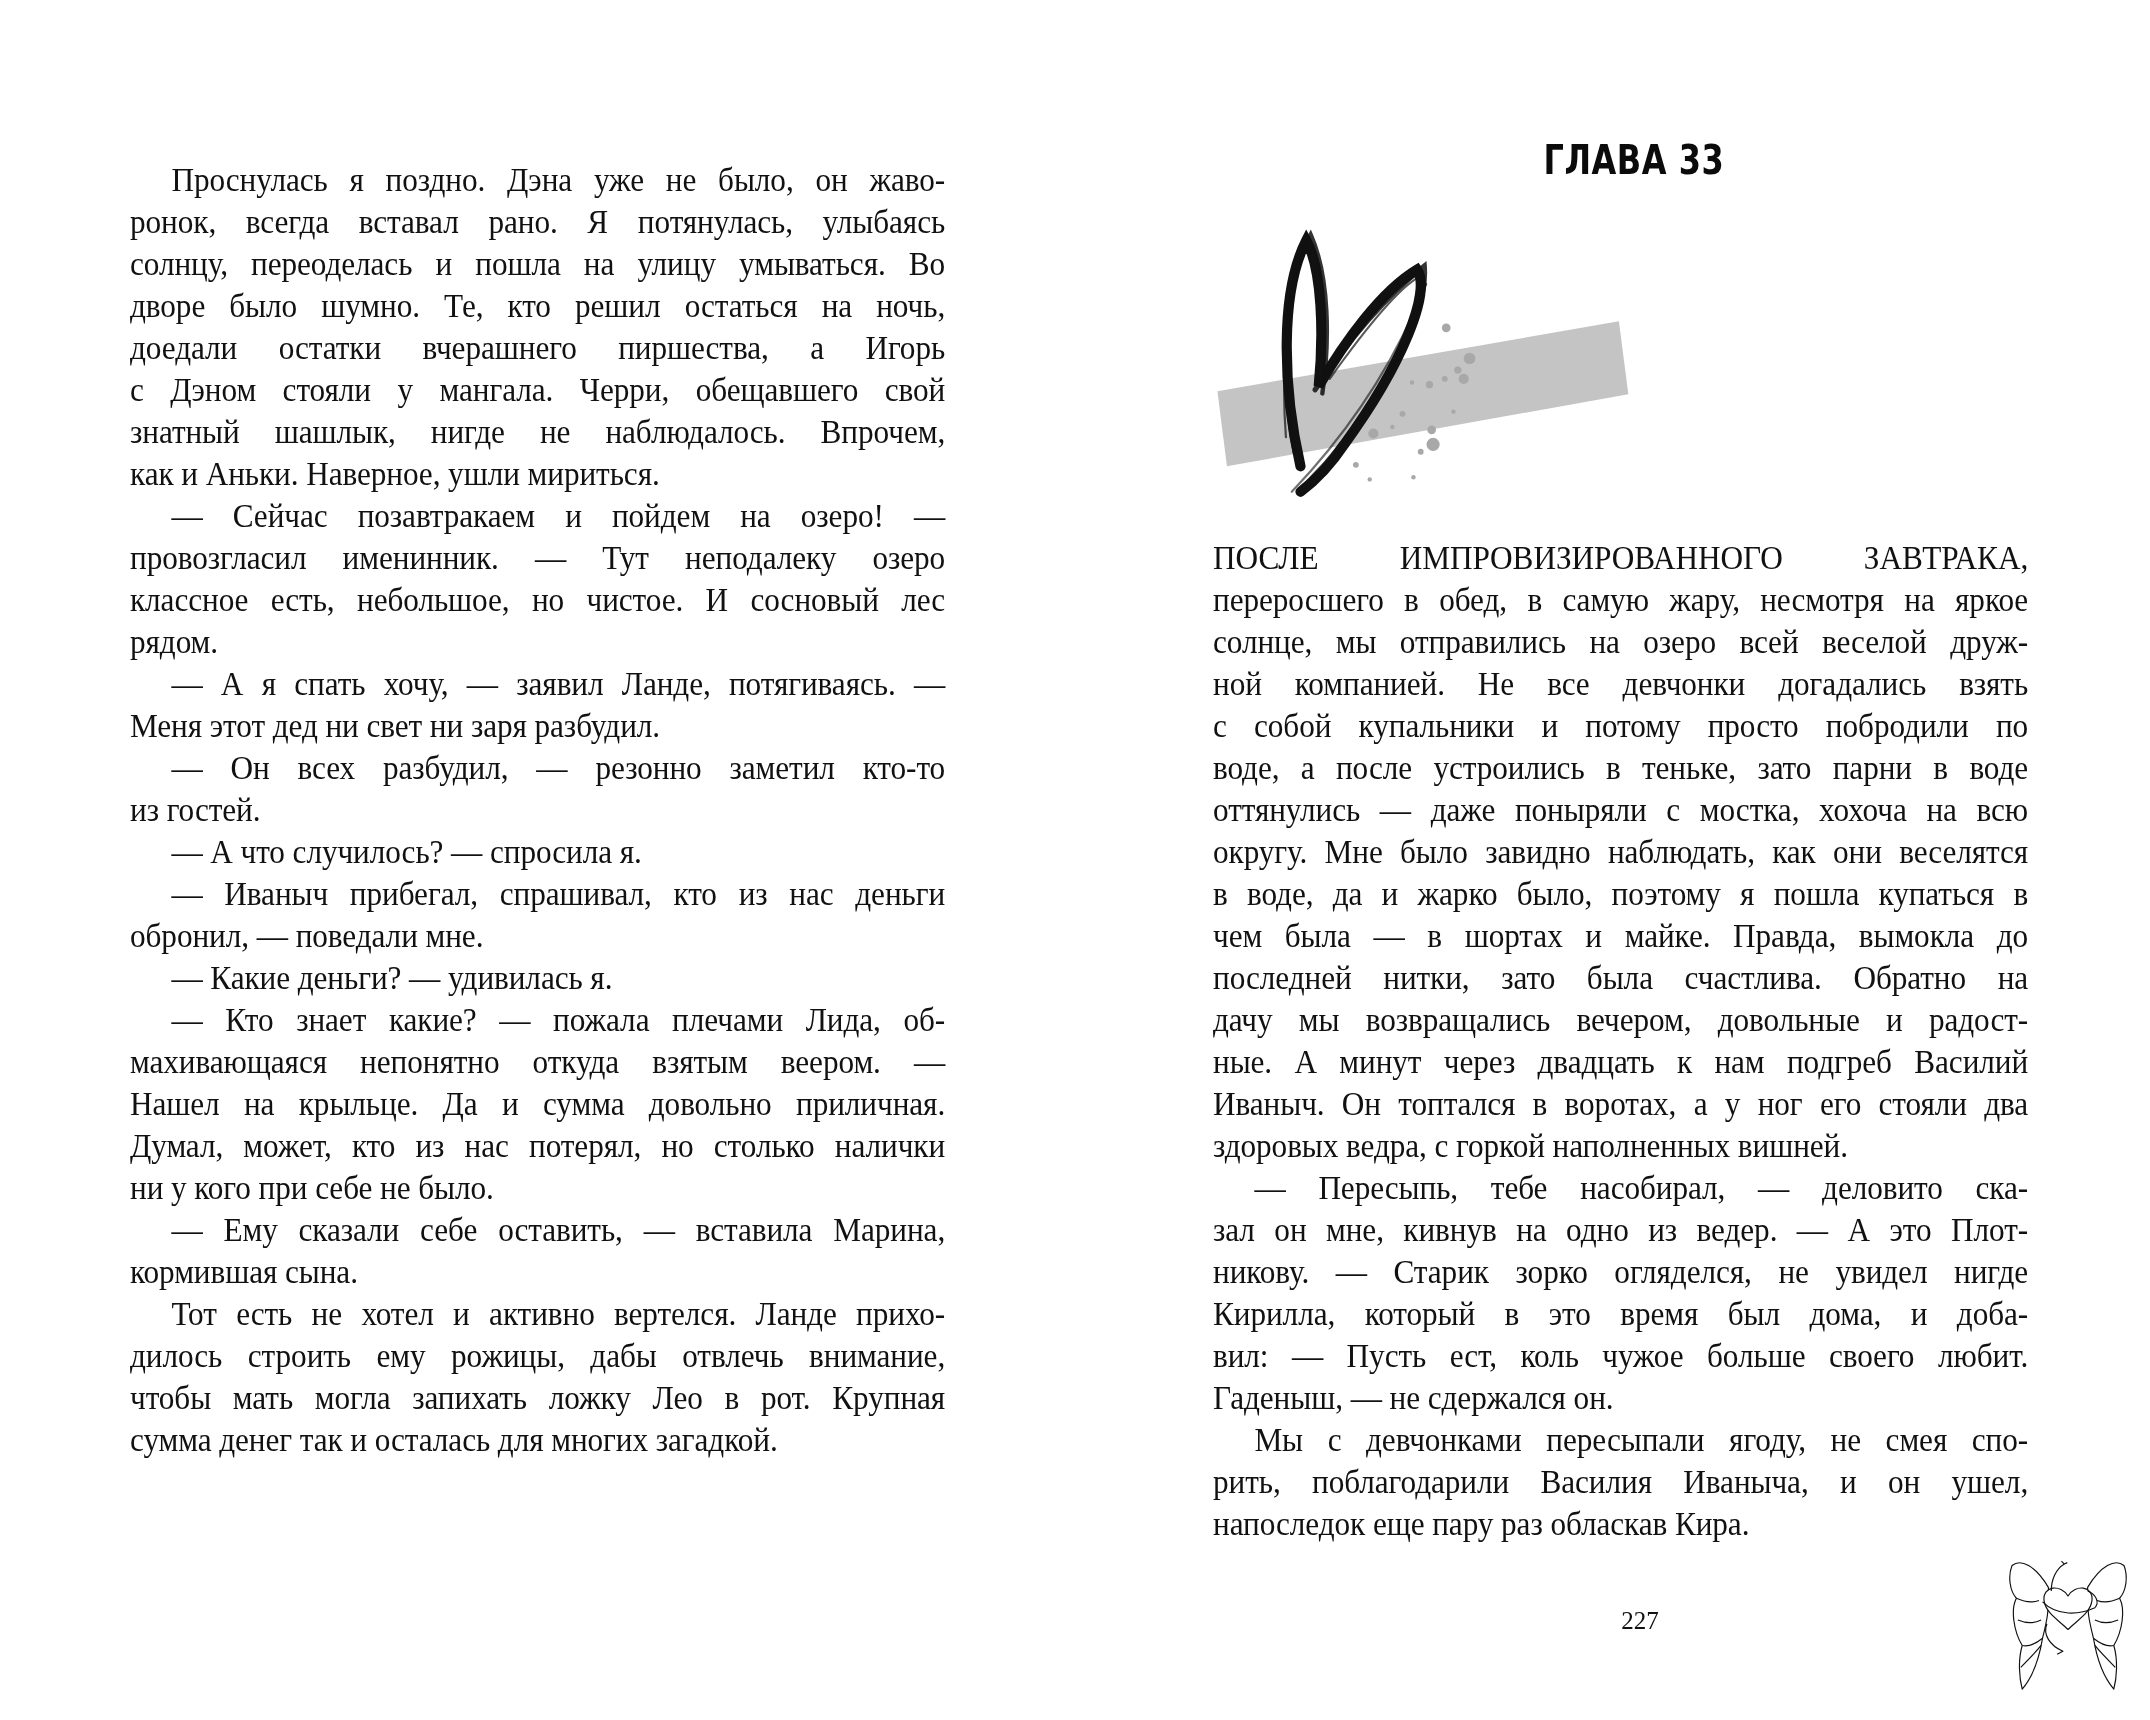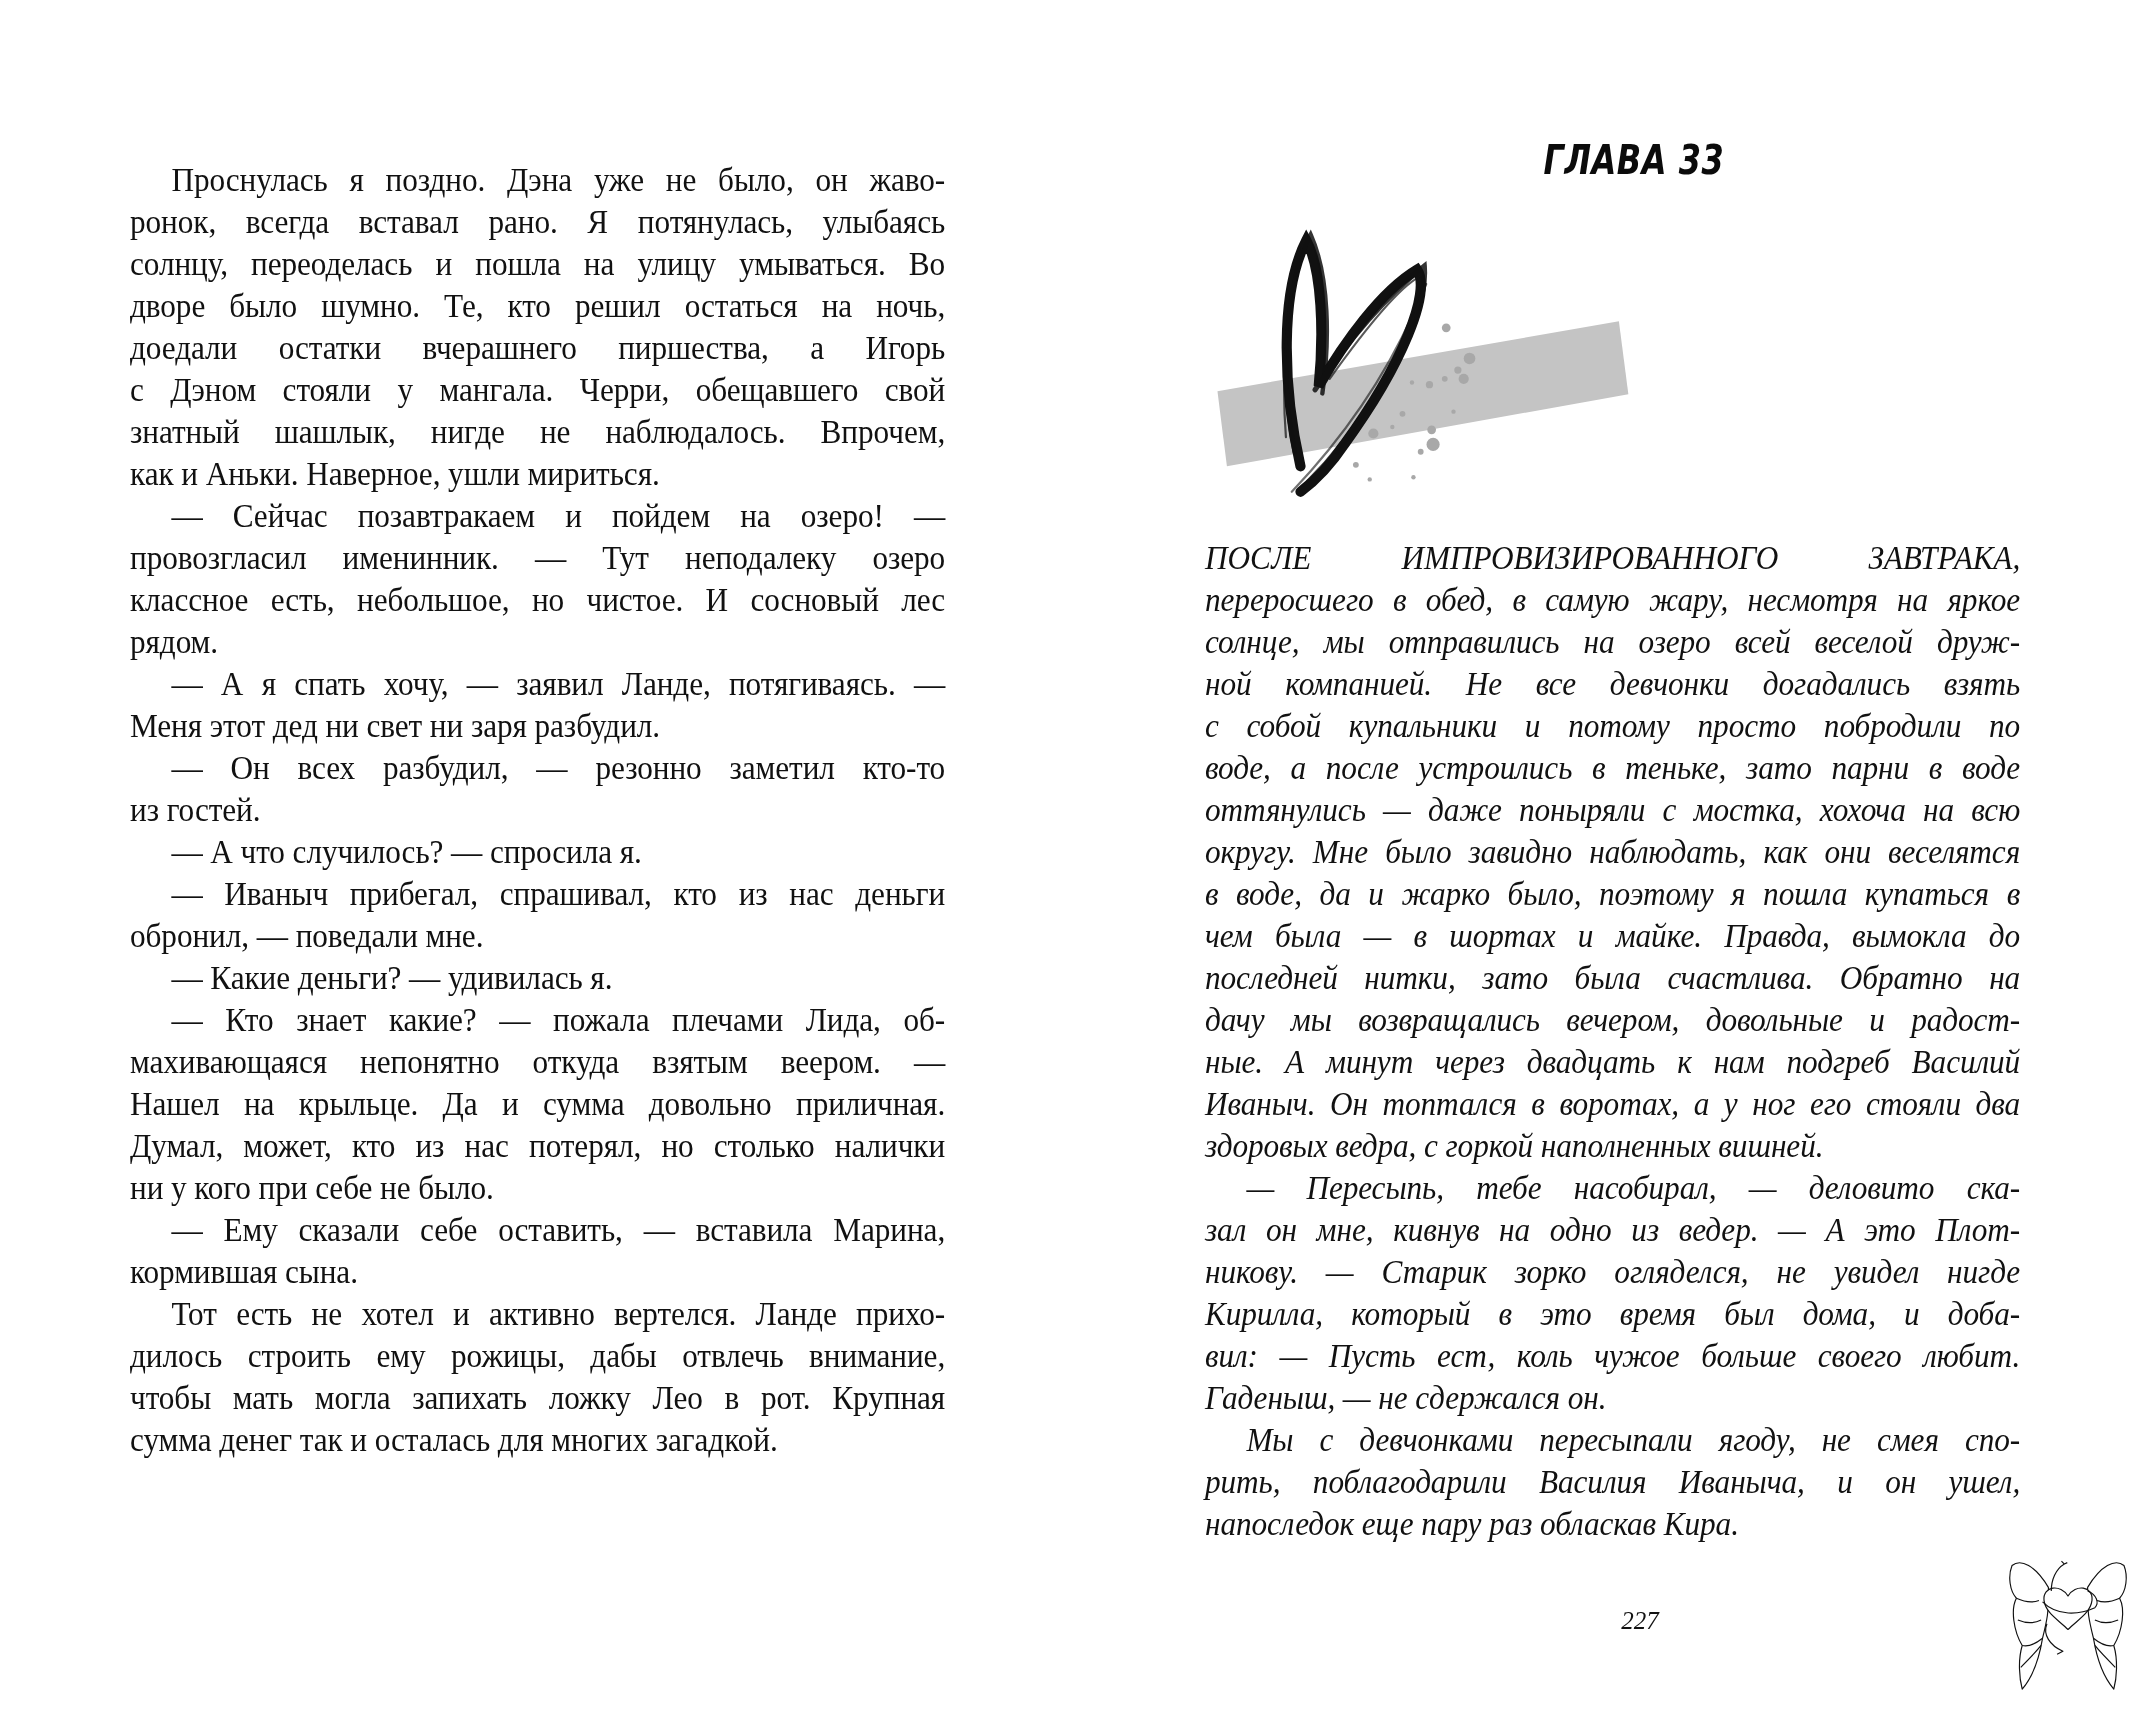--- a/index.html
+++ b/index.html
@@ -1,23 +1,23 @@
 <!DOCTYPE html>
 <html style="font-size:11.7px"><head>
 <meta charset="utf-8">
 <style>
   html, body { margin:0; padding:0; background:#ffffff; }
   body { width:2151px; height:1720px; position:relative; overflow:hidden;
          font-family:"Liberation Serif","DejaVu Serif",serif; color:#111; }
   .page { position:absolute; top:0; height:1364px; }
   .page-left { left:0; width:1075px; }
-  .page-right { left:1075px; width:1076px;font-style:italic; }
+  .page-right { left:1075px; width:1076px; }
   .column { position:absolute; width:816px; }
   .col-left { left:130px; top:159px; }
-  .col-right { left:130px; top:537px; }
+  .col-right { left:138px; top:537px; }
   .line { height:42px; line-height:42px; font-size:34px; white-space:nowrap;
           text-align:justify; text-align-last:justify; letter-spacing:-0.1px;
           transform:scaleX(0.92); transform-origin:left center; width:886px; }
   .line.indent { padding-left:45px; width:841px; }
   .line.last { text-align-last:left; }
   .chapter-title { position:absolute; left:449px; top:138px; width:177px; height:44px;
           font-family:"DejaVu Sans","Liberation Sans",sans-serif; font-weight:bold;
           font-size:41px; line-height:44px; text-align:center; letter-spacing:0.7px;
           transform:scaleX(0.78); transform-origin:center; color:#0b0b0b; white-space:nowrap; }
   .heart-art { position:absolute; left:138px; top:204px; width:430px; height:306px; }

